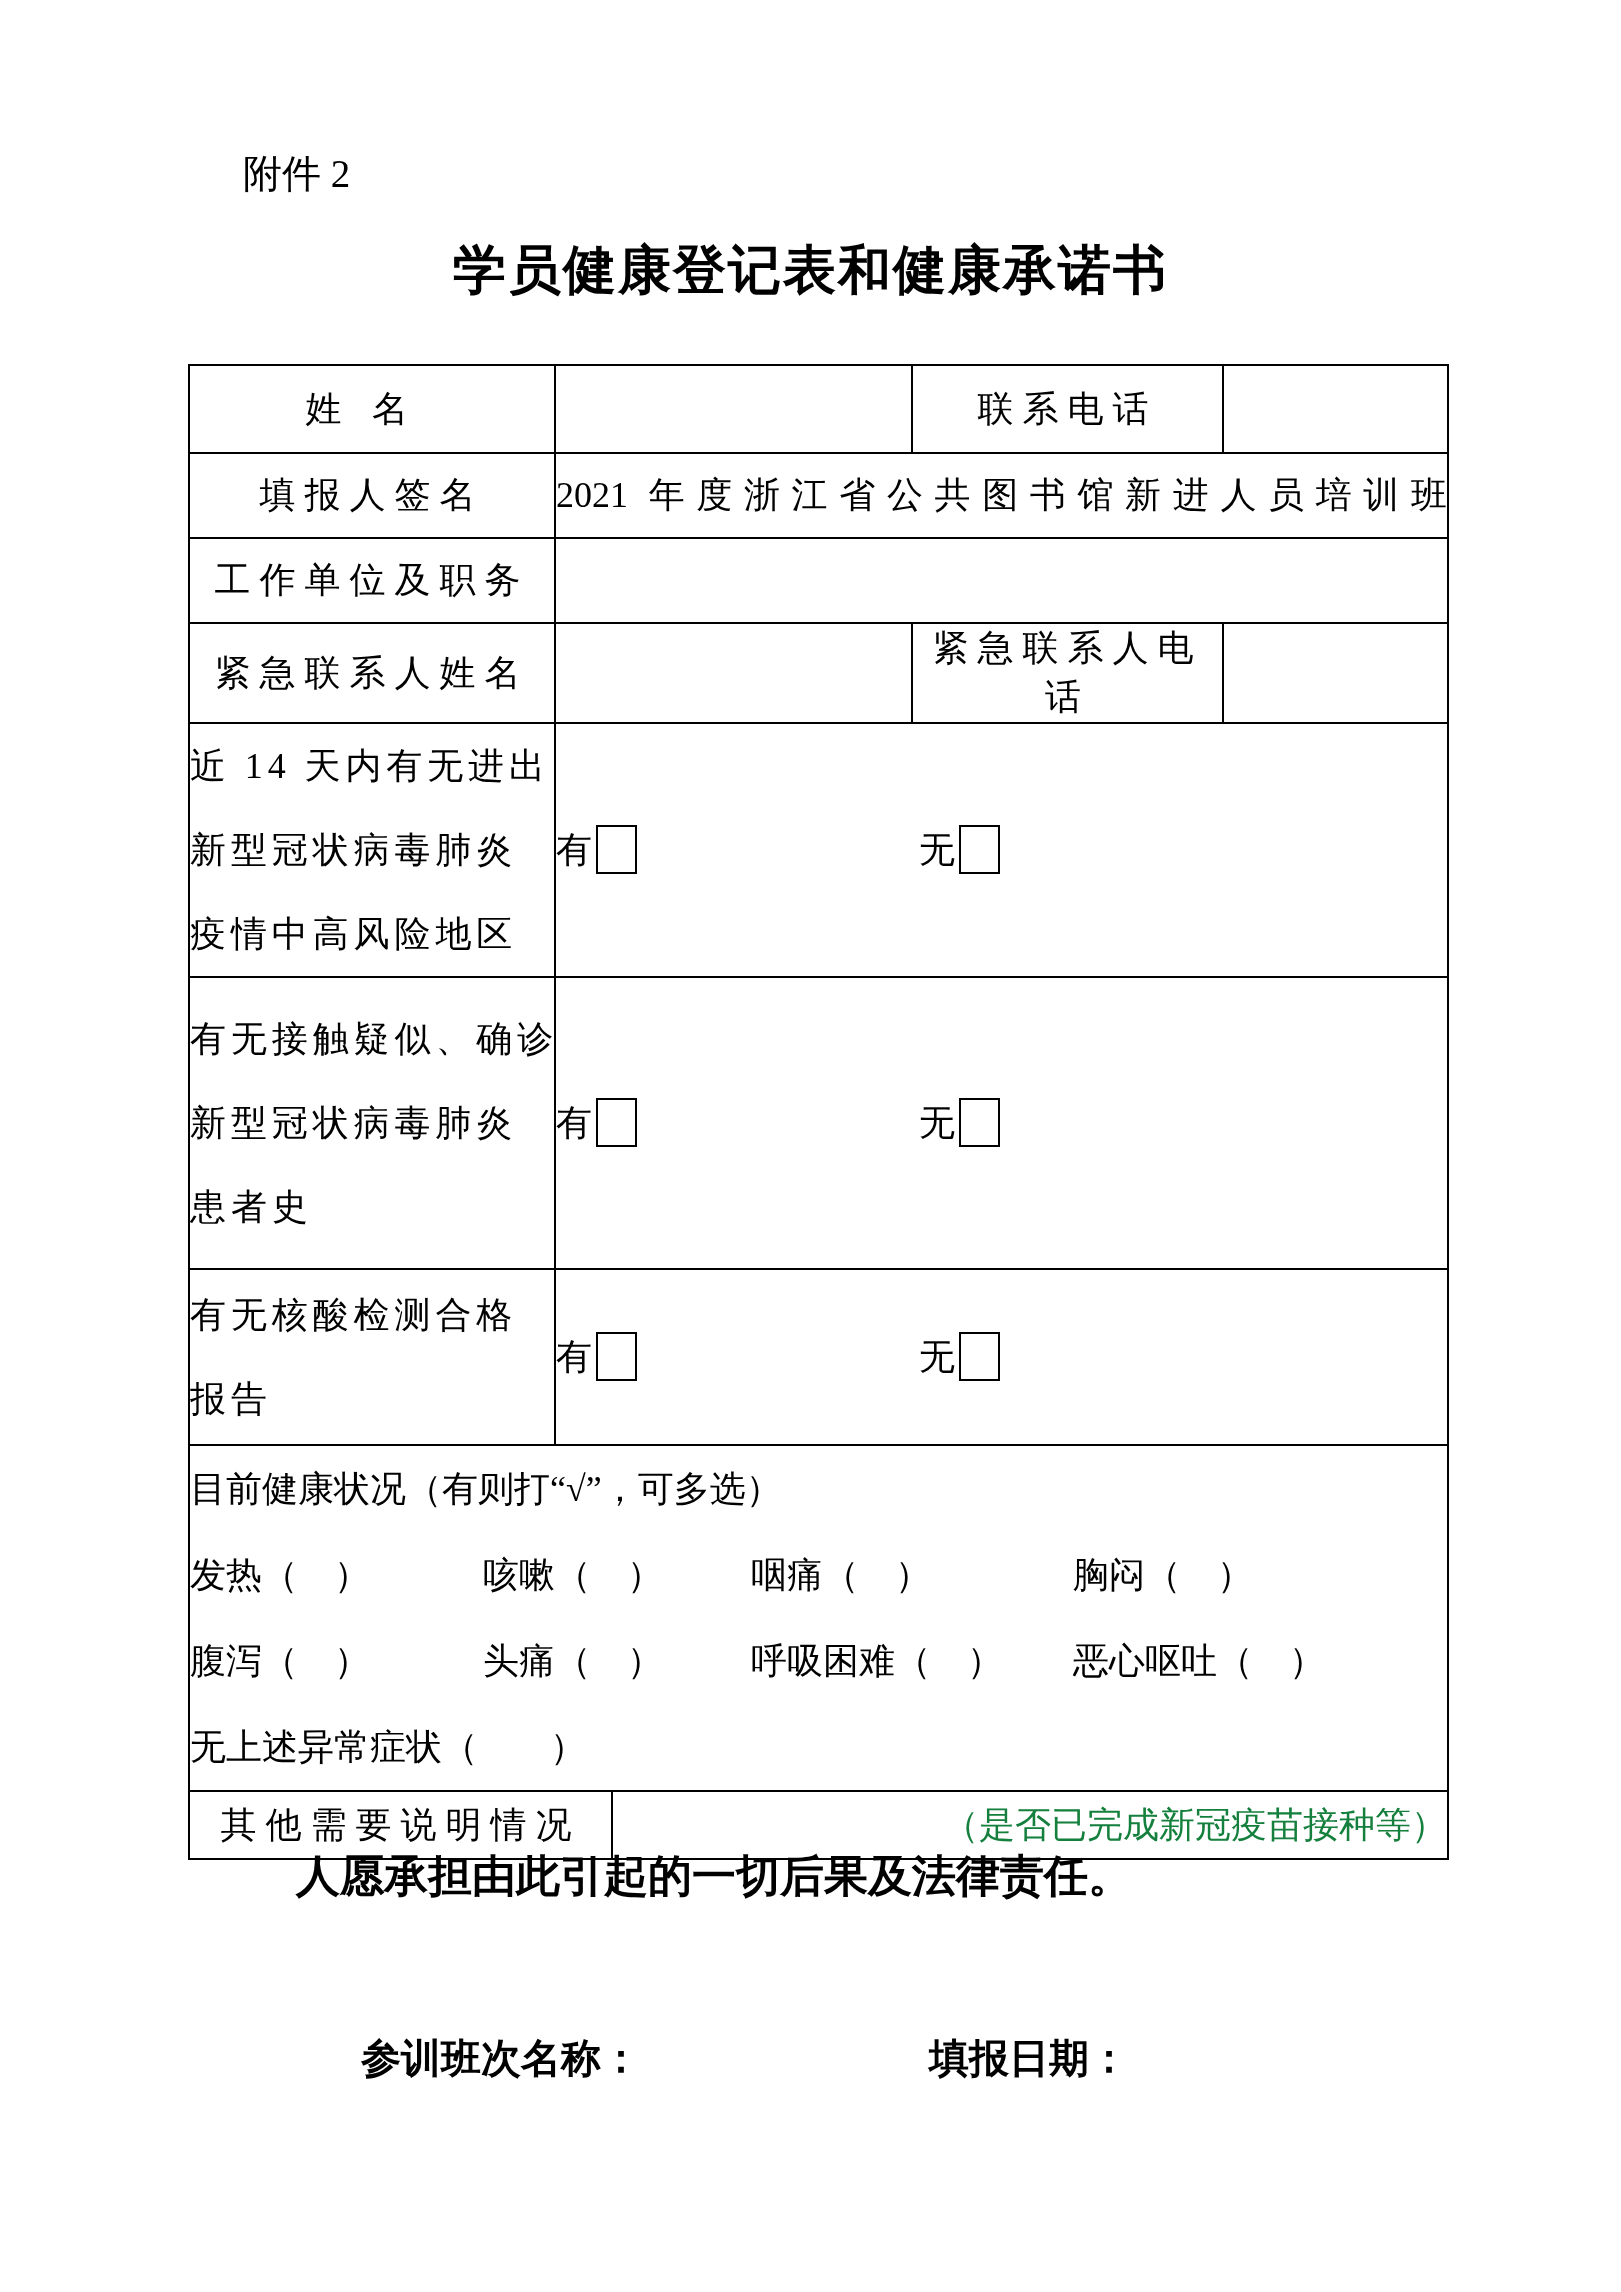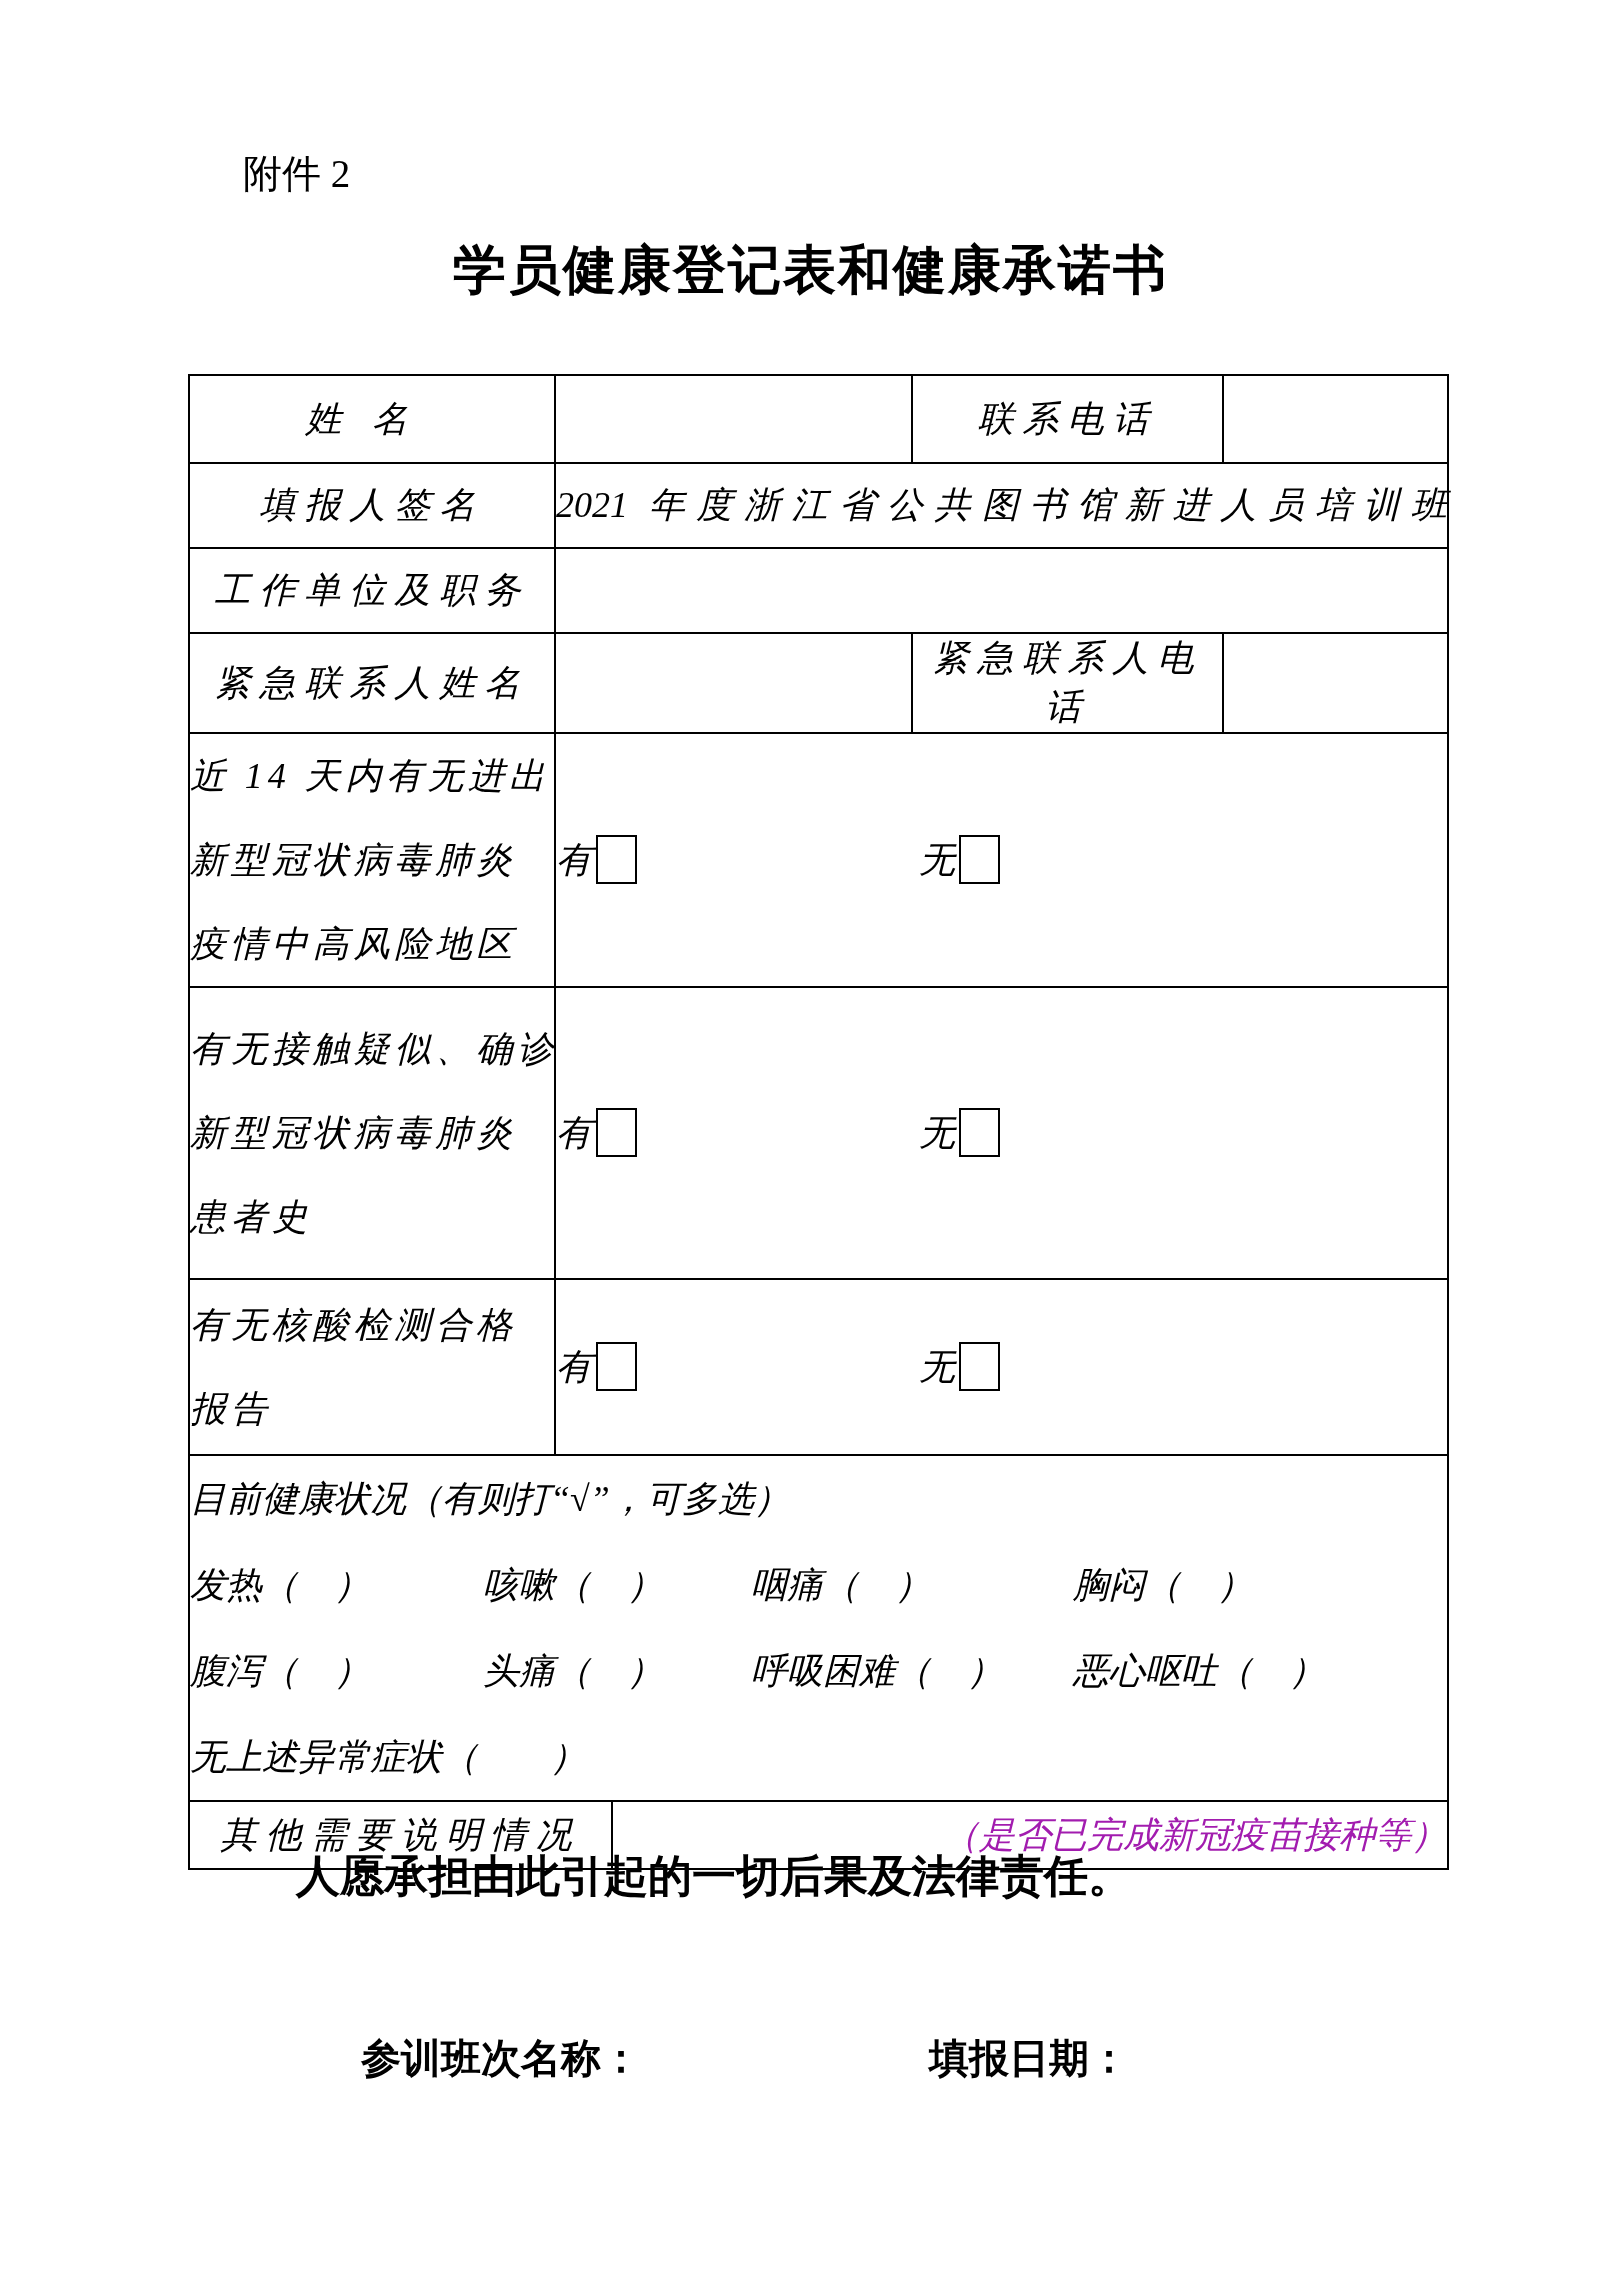--- a/index.html
+++ b/index.html
@@ -15,25 +15,24 @@
     position:absolute; left:243px; top:147px;
     font-size:39px;
   }
   .doc-title {
     position:absolute; left:0; top:235px; width:100%;
     text-align:center;
     font-size:53px; font-weight:bold;
     letter-spacing:2px;
   }
   table.health-table {
-    position:absolute; left:188px; top:374px;
+    position:absolute; left:188px; top:364px;
     width:1259px;
     border-collapse:collapse; table-layout:fixed;
     border:2.9px solid #000;
-    font-style:italic;
   }
   .health-table td {
     border:2.9px solid #000;
     border-left-width:2px; border-right-width:2px;
     padding:0;
     font-size:36px;
     vertical-align:middle;
   }
   .label-center { text-align:center; letter-spacing:0.25em; }
   .name-label   { text-align:center; letter-spacing:0.85em; }
@@ -62,21 +61,21 @@
   .h-grid {
     height:86px;
     display:grid;
     grid-template-columns:293px 268px 322px 1fr;
     align-items:center;
     white-space:pre;
   }
   .other-hint-cell {
     text-align:right;
     padding-right:13.7px;
-    color:#a21caf;
+    color:#15803d;
     font-size:36px;
   }
   .commitment {
     position:absolute; left:296px; top:1851px; width:1108px;
     font-family:"Liberation Sans","DejaVu Sans",sans-serif;
     font-weight:bold;
     font-size:44px; line-height:49px;
     white-space:nowrap;
   }
   .commitment .line1 { text-indent:85px; }

